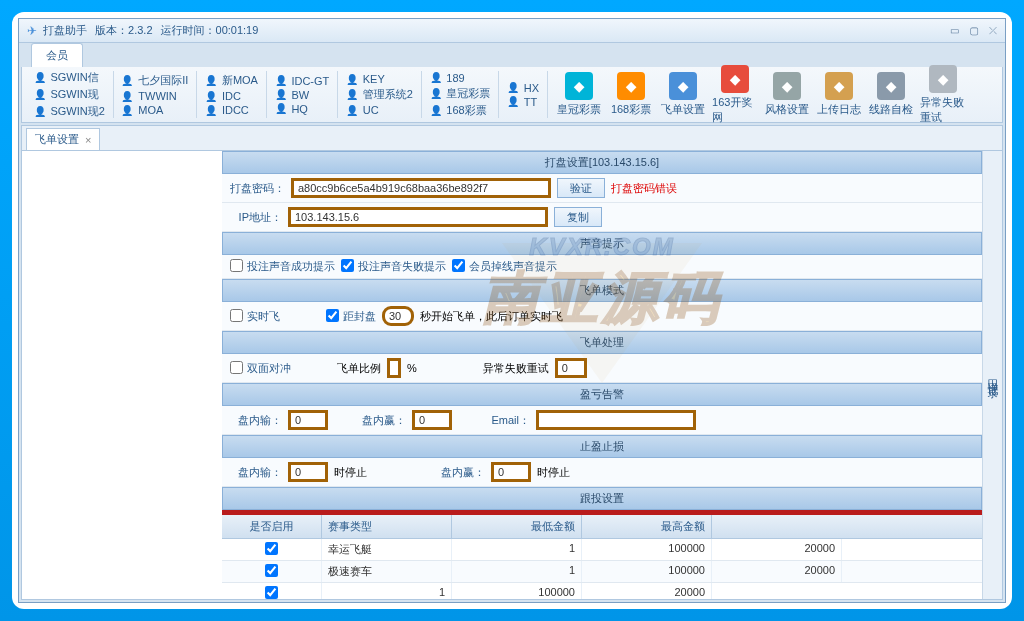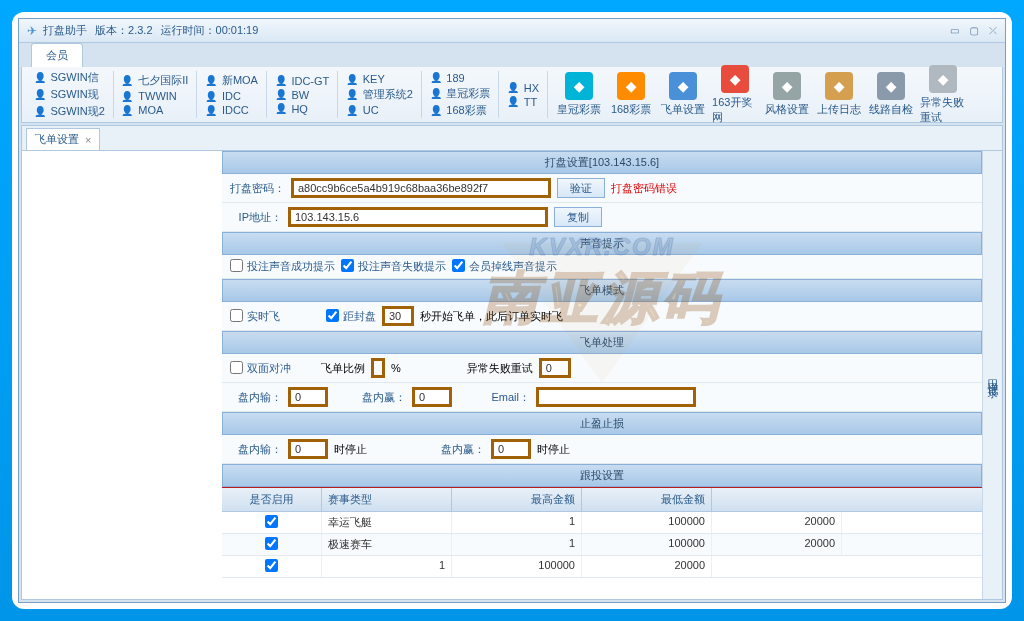--- a/index.html
+++ b/index.html
@@ -29,21 +29,21 @@
 .right-pad { width: 20px; background: #e8f0f8; border-left: 1px solid #c8d8e8; writing-mode: vertical-lr; text-align: center; padding: 6px 2px; color: #2a5a8a; }
 .form-panel { flex: 1; background: #fff; overflow-y: auto; position: relative; }
 .section-header { background: linear-gradient(180deg, #c8dcf0 0%, #a8c8e8 100%); text-align: center; padding: 3px; color: #2a4a6a; border: 1px solid #8ab0d8; font-size: 11px; }
 .form-row { display: flex; align-items: center; padding: 4px 8px; gap: 6px; border-bottom: 1px solid #e0e8f0; background: #f8fbfe; }
 .form-label { color: #2a5a8a; text-align: right; min-width: 52px; }
 .form-input { border: 3px solid #a16207; background: #fff; padding: 2px 4px; height: 20px; color: #333; }
 .btn { background: linear-gradient(180deg, #f0f6fc 0%, #d8e8f8 100%); border: 1px solid #8ab0d8; padding: 0 12px; color: #2a5a8a; cursor: pointer; height: 20px; }
 .error-text { color: #d00; }
 .checkbox-label { display: flex; align-items: flex-start; gap: 4px; color: #2a5a8a; }
 .checkbox-label input { margin: 0; }
-.table-section { border-top: 1px solid #b91c1c; }
+.table-section { border-top: 5px solid #b91c1c; }
 .table-head { display: flex; background: linear-gradient(180deg, #e8f0f8 0%, #d0e0f0 100%); border-bottom: 1px solid #b0c8e0; }
 .th { padding: 4px 6px; border-right: 1px solid #b0c8e0; color: #2a5a8a; }
 .tr { display: flex; border-bottom: 1px solid #e0e8f0; background: #fff; }
 .tr:nth-child(even) { background: #f8fbfe; }
 .td { padding: 3px 6px; border-right: 1px solid #e8f0f8; color: #333; }
 .col-enable { width: 100px; text-align: center; }
 .col-type { width: 130px; }
 .col-min { width: 130px; text-align: right; }
 .col-max { width: 130px; text-align: right; }
 .col-split { width: 130px; text-align: right; }
@@ -259,37 +259,38 @@
         <div class="section-header">飞单模式</div>
         <div class="form-row">
           <label class="checkbox-label">
                 <input type="checkbox" style="">
                 <span>实时飞</span>
               </label>
           <label class="checkbox-label" style="margin-left:40px">
                 <input type="checkbox" checked="" style="">
                 <span>距封盘</span>
               </label>
-          <input class="form-input" style="width: 32px;" value="30">
+          <input class="form-input" style="width: 32px; border-radius: 9px;" value="30">
           <span>秒开始飞单，此后订单实时飞</span>
         </div>
 
         <div class="section-header">飞单处理</div>
         <div class="form-row">
           <label class="checkbox-label">
                 <input type="checkbox" style="">
                 <span>双面对冲</span>
               </label>
-          <span style="margin-left:24px">飞单比例</span>
+          <span style="margin-left:40px">飞单比例</span>
           <input class="form-input" style="width: 14px;" value="100">
           <span>%</span>
           <span style="margin-left:60px">异常失败重试</span>
           <input class="form-input" style="width: 32px;" value="0">
         </div>
 
+        <div class="section-header">盈亏告警</div>
         <div class="form-row">
           <span class="form-label">盘内输：</span>
           <input class="form-input" style="width: 40px;" value="0">
           <span class="form-label" style="margin-left:20px">盘内赢：</span>
           <input class="form-input" style="width: 40px;" value="0">
           <span class="form-label" style="margin-left:20px">Email：</span>
           <input class="form-input" style="width: 160px;">
         </div>
 
         <div class="section-header">止盈止损</div>
@@ -300,22 +301,22 @@
           <span class="form-label" style="margin-left:60px">盘内赢：</span>
           <input class="form-input" style="width: 40px;" value="0">
           <span>时停止</span>
         </div>
 
         <div class="section-header">跟投设置</div>
         <div class="table-section">
           <div class="table-head">
             <div class="th col-enable">是否启用</div>
             <div class="th col-type">赛事类型</div>
+            <div class="th col-min">最低金额</div>
             <div class="th col-max">最高金额</div>
-            <div class="th col-min">最低金额</div>
           </div>
           <div id="table-body">
                 <div class="tr">
                   <div class="td col-enable"><input type="checkbox" checked="" style=""></div>
                   <div class="td col-type">幸运飞艇</div>
                   <div class="td col-min">1</div>
                   <div class="td col-max">100000</div>
                   <div class="td col-split">20000</div>
                 </div>
                 <div class="tr">

